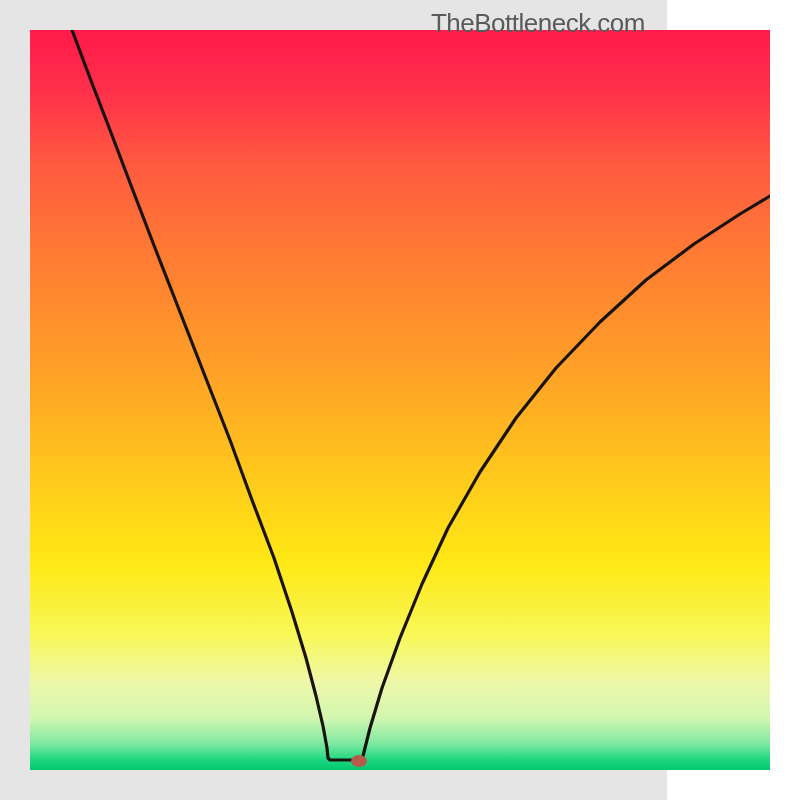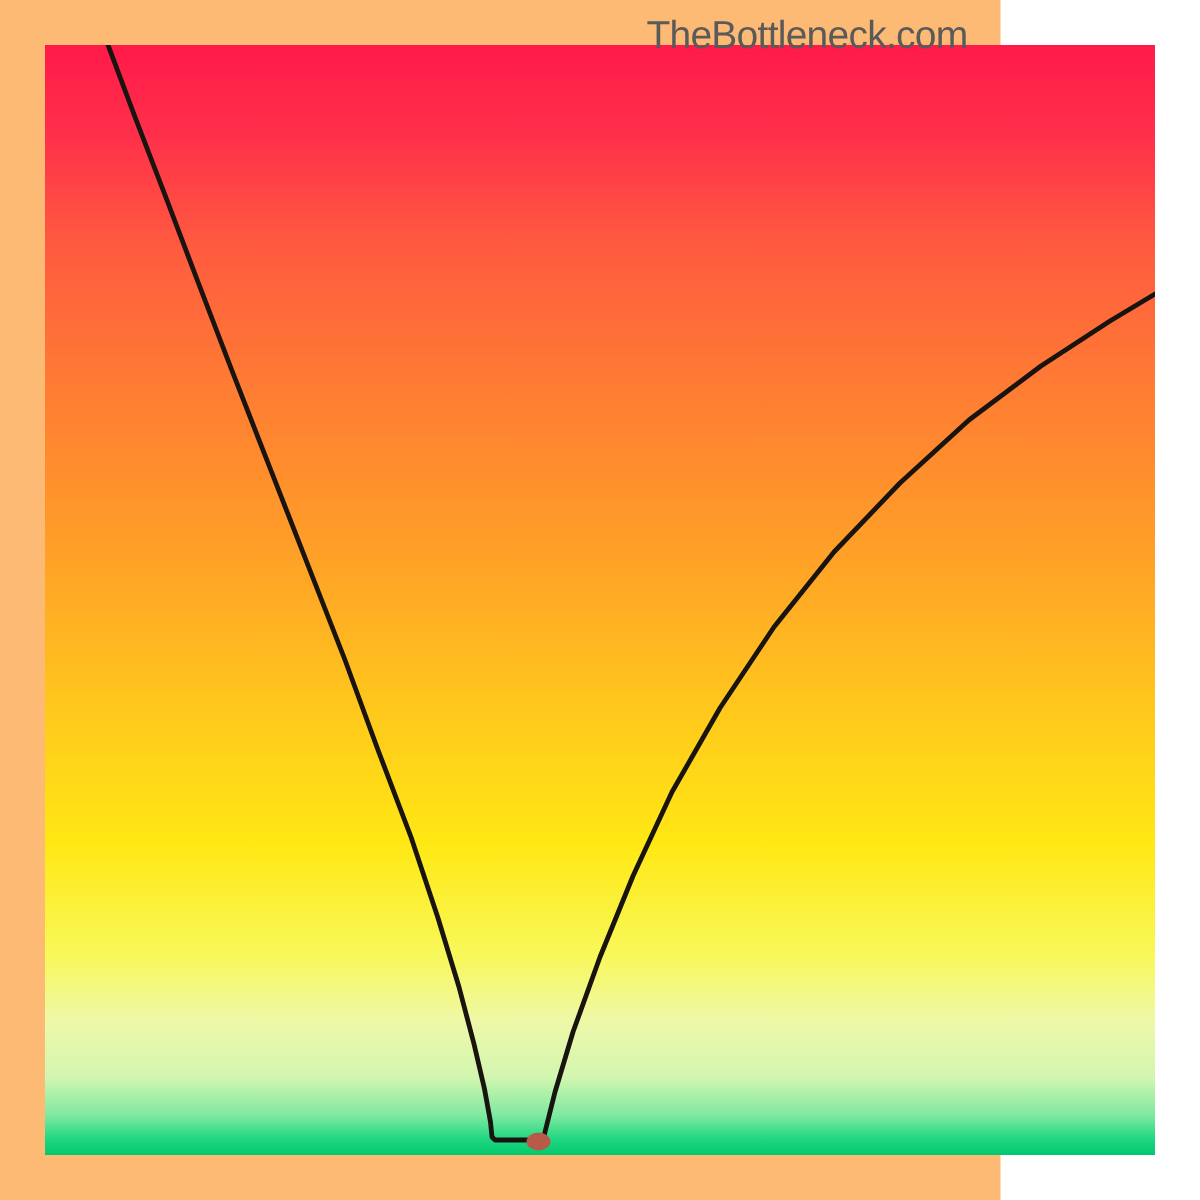--- a/index.html
+++ b/index.html
@@ -10,21 +10,21 @@
     background: #ffffff;
     overflow: hidden;
     font-family: Arial, Helvetica, sans-serif;
   }
   .frame {
     position: absolute;
     left: 0;
     top: 0;
     width: 667px;
     height: 800px;
-    background: #fdba74;
+    background: #e5e5e5;
   }
   .watermark {
     position: absolute;
     top: 8px;
     right: 22px;
     color: #5a5a5a;
     font-size: 26px;
     font-weight: 500;
     letter-spacing: -0.5px;
     z-index: 10;

